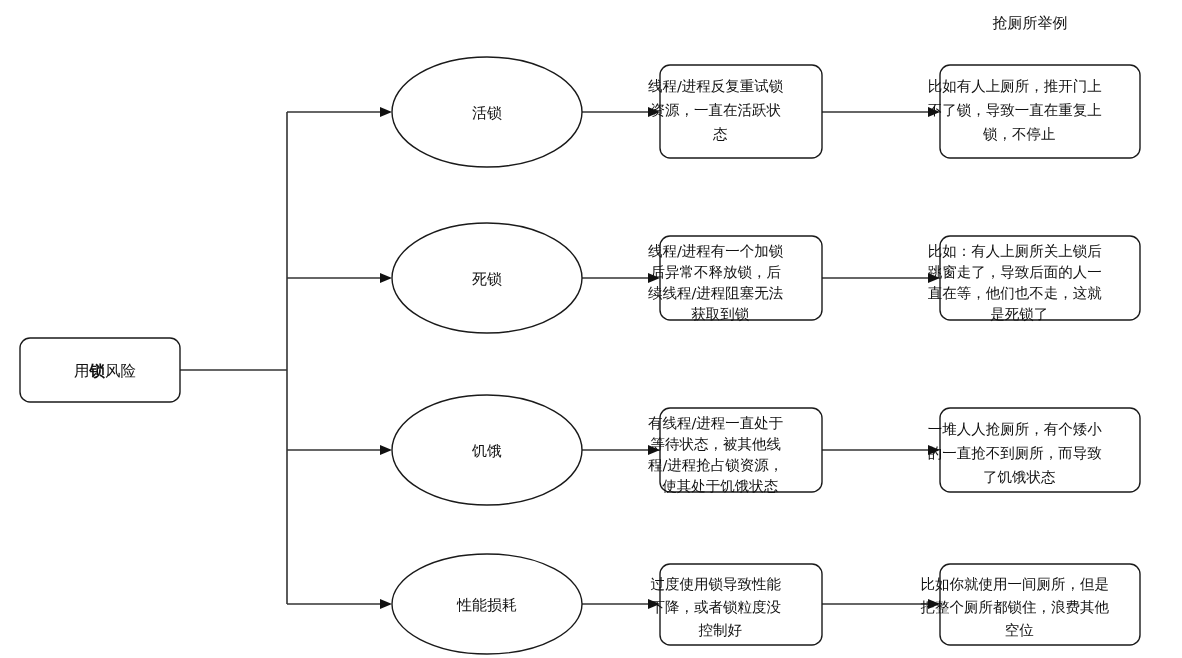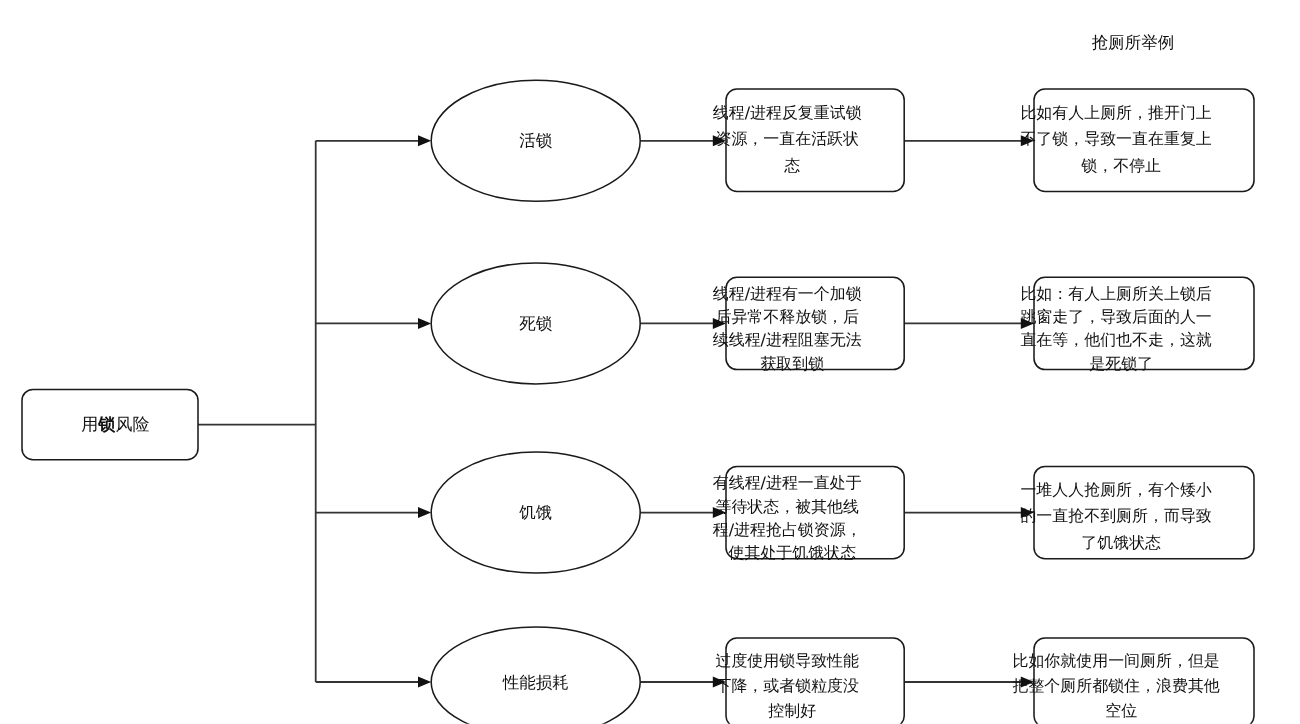--- a/index.html
+++ b/index.html
@@ -11,21 +11,20 @@
     width: 1182px;
     height: 658px;
     font-family: "DejaVu Sans", "Liberation Sans", sans-serif;
     overflow: hidden;
   }
   #diagram-root {
     position: relative;
     width: 1182px;
     height: 500px;
     background: #ffffff;
-    margin-top: 16px;
   }
   svg.canvas {
     position: absolute;
     left: 0;
     top: 0;
     width: 1182px;
     height: 658px;
   }
   .node-shape {
     fill: #ffffff;

